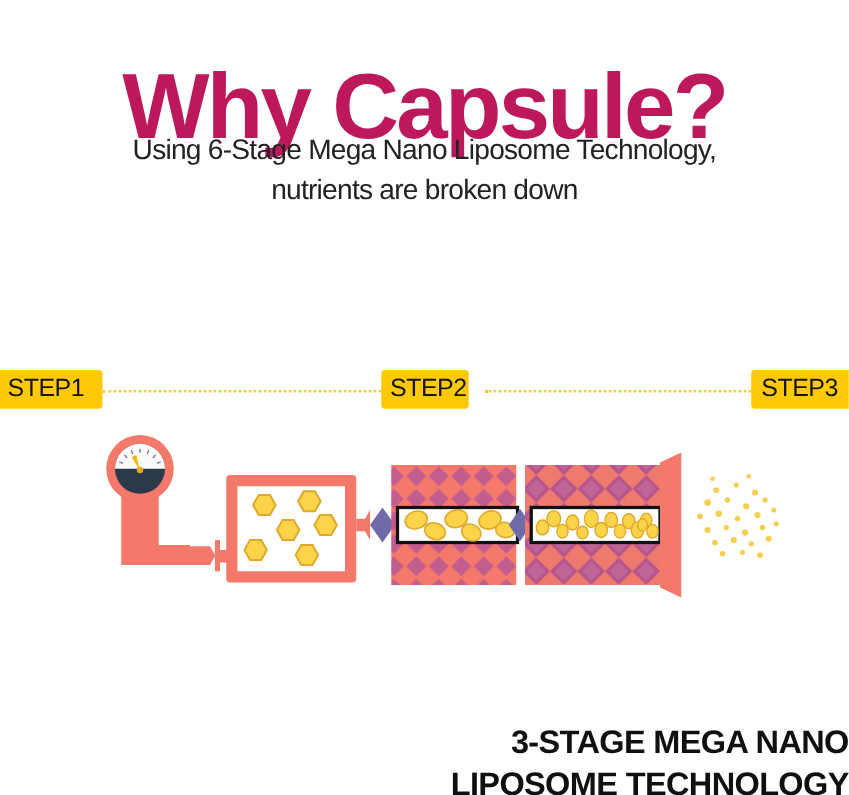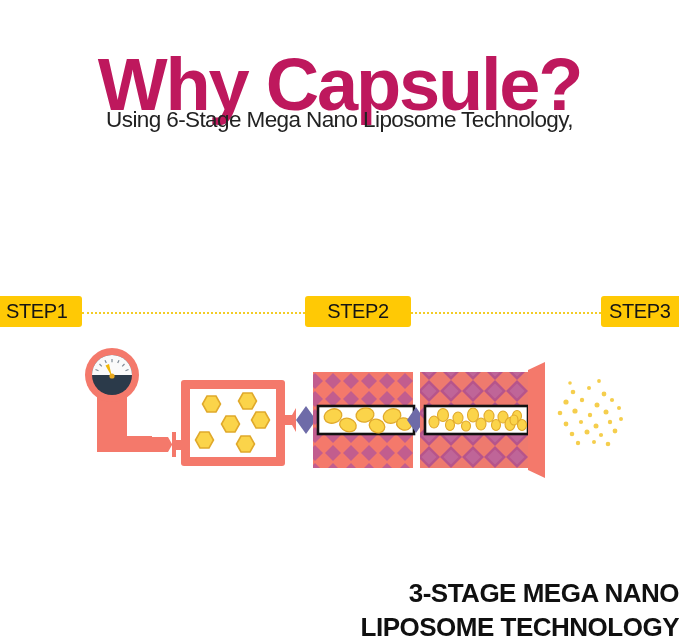--- a/index.html
+++ b/index.html
@@ -72,21 +72,21 @@
     color: #151515;
     font-size: 20px;
     font-weight: 400;
     letter-spacing: -0.4px;
     text-align: center;
     border-radius: 3px;
     padding: 0 7px;
     box-sizing: border-box;
   }
   #step-badge-1 { left: -4px;  width: 86px; text-align: left; padding-left: 10px; }
-  #step-badge-2 { left: 305px; width: 106px; }
+  #step-badge-2 { left: 305px; width: 70px; }
   #step-badge-3 { left: 601px; width: 86px; text-align: left; padding-left: 8px; }
 
   
   #illustration {
     position: absolute;
     left: 0;
     top: 336px;
     width: 679px;
     height: 170px;
   }
@@ -107,20 +107,21 @@
   }
   #footer-caption .cap-line { display: block; white-space: nowrap; }
 </style>
 </head>
 <body>
 
 <h1 id="page-title">Why Capsule?</h1>
 
 <div id="subtitle">
   <span class="sub-line">Using 6-Stage Mega Nano Liposome Technology,</span>
+  <span class="sub-line">nutrients are broken down</span>
 </div>
 
 <div id="step-rail">
   <div class="dotted-connector" id="connector-1-2"></div>
   <div class="dotted-connector" id="connector-2-3"></div>
 
   <div class="step-badge" id="step-badge-1">STEP1</div>
   <div class="step-badge" id="step-badge-2">STEP2</div>
   <div class="step-badge" id="step-badge-3">STEP3</div>
 </div>

